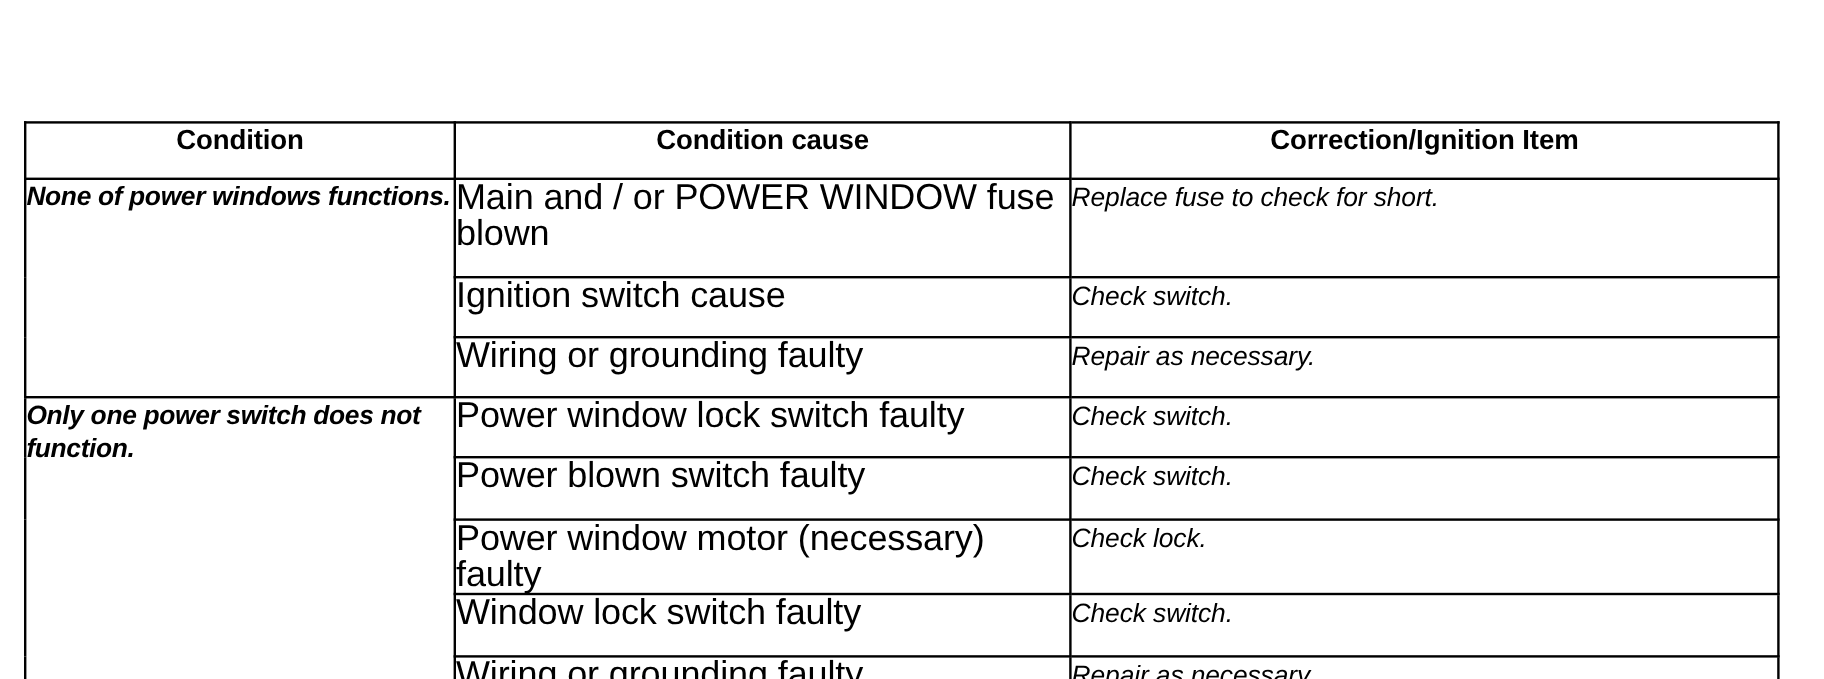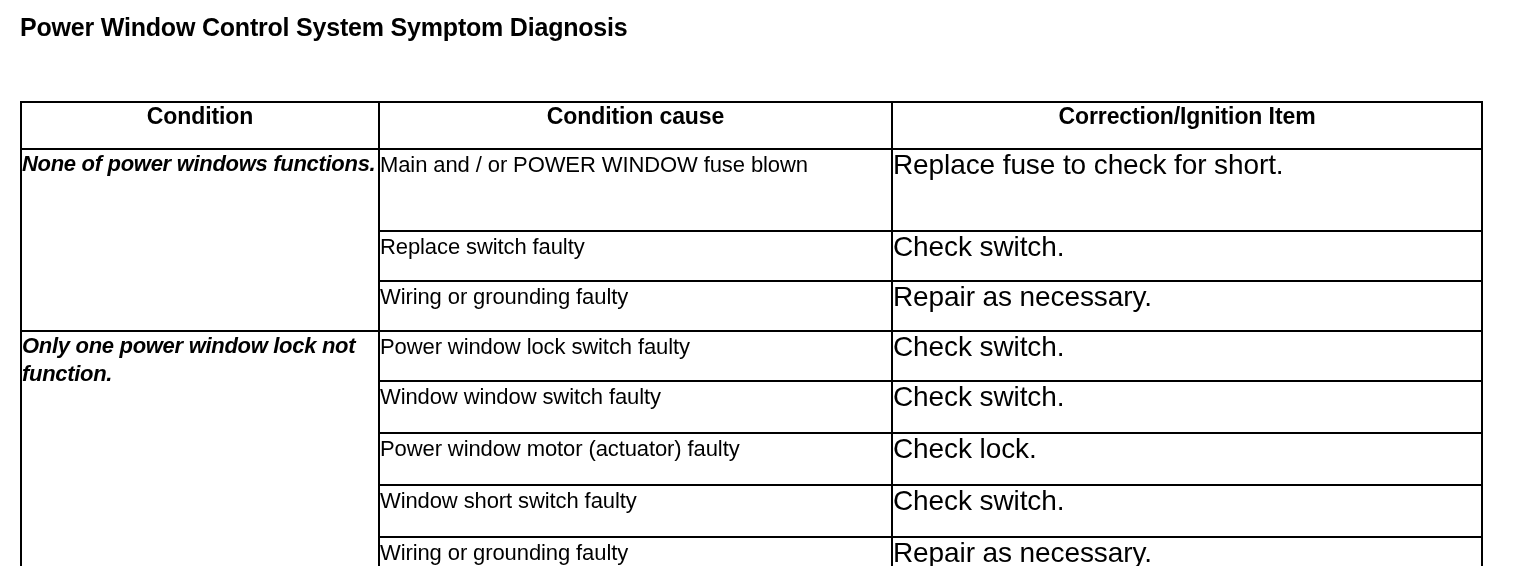--- a/index.html
+++ b/index.html
@@ -81,32 +81,33 @@
     font-size: 22px;
     font-weight: bold;
     font-style: italic;
     line-height: 28px;
     padding: 9px 10px 0 10px;
     letter-spacing: -0.3px;
   }
 
   
   td.cell-cause {
-    font-size: 22px;
+    font-size: 30px;
     font-weight: normal;
     font-style: normal;
     line-height: 30px;
     padding: 7px 0 7px 11px;
     letter-spacing: -0.1px;
   }
 
   
   td.cell-correction {
-    font-size: 28px;
+    font-size: 22px;
     font-weight: normal;
+    font-style: italic;
     line-height: 30px;
     padding: 7px 0 7px 10px;
     letter-spacing: -0.1px;
   }
 
   
   tr.row-h48 td { height: 48px; }
   tr.row-h80 td { height: 80px; }
   tr.row-h50 td { height: 50px; }
 
@@ -114,21 +115,20 @@
   .correction-text,
   .condition-text {
     display: block;
   }
 </style>
 </head>
 <body>
 
 <div class="page">
 
-  <div class="doc-title">Power Window Control System Symptom Diagnosis</div>
 
   <div class="diag-table-wrap">
     <table class="diag-table">
       <colgroup>
         <col class="col-condition">
         <col class="col-cause">
         <col class="col-correction">
       </colgroup>
 
       <thead>
@@ -148,69 +148,69 @@
           <td class="cell-cause">
             <span class="cause-text">Main and / or POWER WINDOW fuse blown</span>
           </td>
           <td class="cell-correction">
             <span class="correction-text">Replace fuse to check for short.</span>
           </td>
         </tr>
 
         <tr class="row-h48">
           <td class="cell-cause">
-            <span class="cause-text">Replace switch faulty</span>
+            <span class="cause-text">Ignition switch cause</span>
           </td>
           <td class="cell-correction">
             <span class="correction-text">Check switch.</span>
           </td>
         </tr>
 
         <tr class="row-h48">
           <td class="cell-cause">
             <span class="cause-text">Wiring or grounding faulty</span>
           </td>
           <td class="cell-correction">
             <span class="correction-text">Repair as necessary.</span>
           </td>
         </tr>
 
         <tr class="row-h48">
           <td class="cell-condition" rowspan="5">
-            <span class="condition-text">Only one power window lock not function.</span>
+            <span class="condition-text">Only one power switch does not function.</span>
           </td>
           <td class="cell-cause">
             <span class="cause-text">Power window lock switch faulty</span>
           </td>
           <td class="cell-correction">
             <span class="correction-text">Check switch.</span>
           </td>
         </tr>
 
         <tr class="row-h50">
           <td class="cell-cause">
-            <span class="cause-text">Window window switch faulty</span>
-          </td>
-          <td class="cell-correction">
-            <span class="correction-text">Check switch.</span>
-          </td>
-        </tr>
-
-        <tr class="row-h50">
-          <td class="cell-cause">
-            <span class="cause-text">Power window motor (actuator) faulty</span>
+            <span class="cause-text">Power blown switch faulty</span>
+          </td>
+          <td class="cell-correction">
+            <span class="correction-text">Check switch.</span>
+          </td>
+        </tr>
+
+        <tr class="row-h50">
+          <td class="cell-cause">
+            <span class="cause-text">Power window motor (necessary) faulty</span>
           </td>
           <td class="cell-correction">
             <span class="correction-text">Check lock.</span>
           </td>
         </tr>
 
         <tr class="row-h50">
           <td class="cell-cause">
-            <span class="cause-text">Window short switch faulty</span>
+            <span class="cause-text">Window lock switch faulty</span>
           </td>
           <td class="cell-correction">
             <span class="correction-text">Check switch.</span>
           </td>
         </tr>
 
         <tr class="row-h50">
           <td class="cell-cause">
             <span class="cause-text">Wiring or grounding faulty</span>
           </td>

